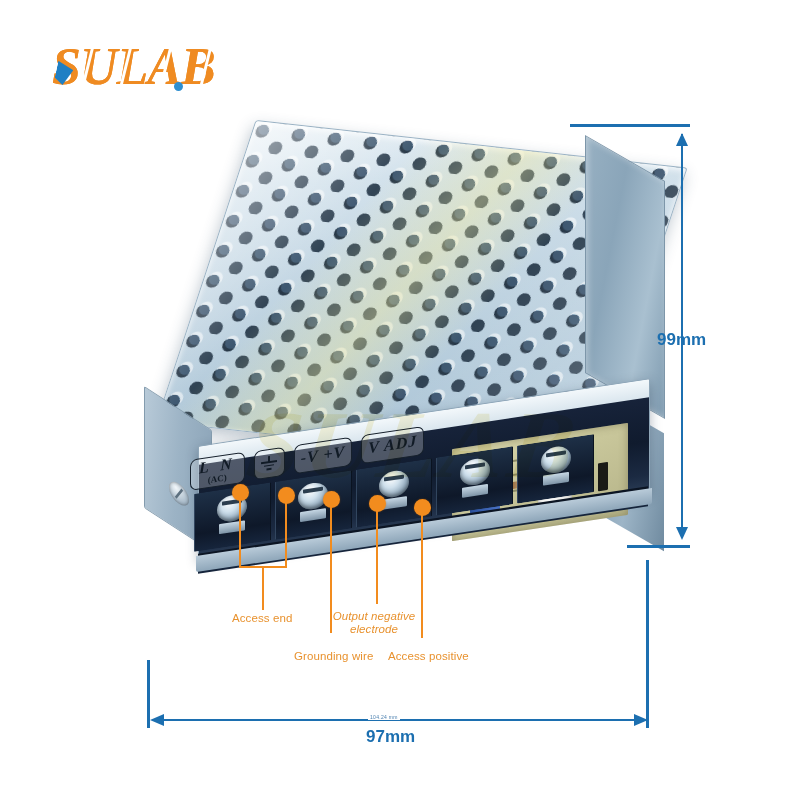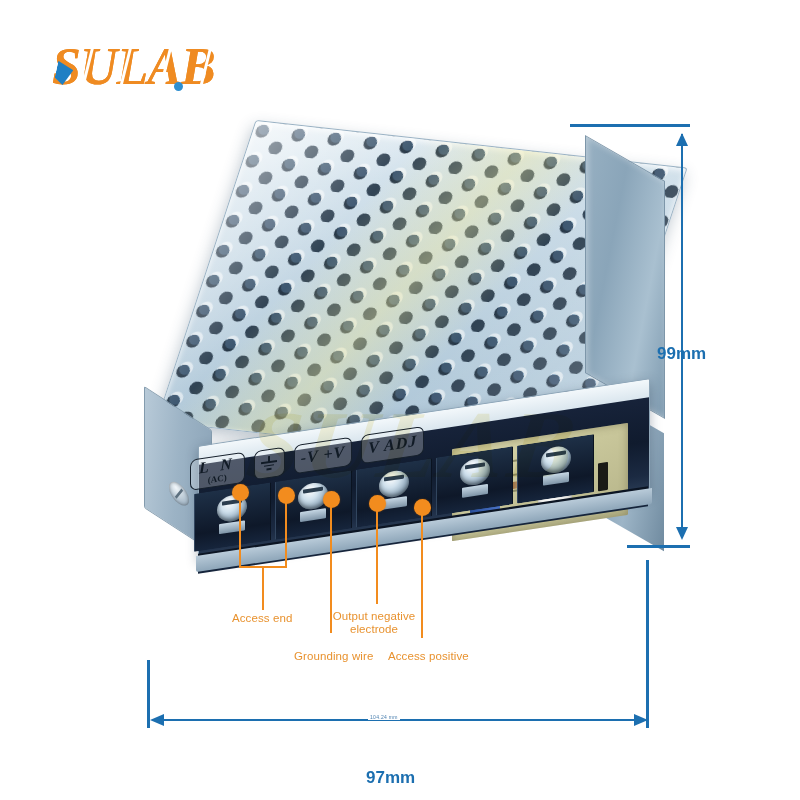--- a/index.html
+++ b/index.html
@@ -301,48 +301,48 @@
 
   <div class="watermark">SULAB</div>
 </div>
 
 <div>
   <span class="dim" style="left:570px;top:124px;width:120px;height:2.5px;"></span>
   <span class="dim" style="left:627px;top:545px;width:63px;height:2.5px;"></span>
   <span class="dim" style="left:681px;top:134px;width:2px;height:404px;"></span>
   <span class="arrow up" style="left:676px;top:133px;"></span>
   <span class="arrow down" style="left:676px;top:527px;"></span>
-  <span class="dim-label" style="left:657px;top:344px;">99mm</span>
+  <span class="dim-label" style="left:657px;top:330px;">99mm</span>
 </div>
 
 <div>
   <span class="dim" style="left:147px;top:660px;width:2.5px;height:68px;"></span>
   <span class="dim" style="left:646px;top:560px;width:2.5px;height:168px;"></span>
   <span class="dim" style="left:160px;top:719px;width:478px;height:2px;"></span>
   <span class="arrow left" style="left:150px;top:714px;"></span>
   <span class="arrow right" style="left:634px;top:714px;"></span>
   <span class="tiny-dimtext" style="left:368px;top:714px;">104.24 mm</span>
-  <span class="dim-label" style="left:366px;top:768px;">97mm</span>
+  <span class="dim-label" style="left:366px;top:727px;">97mm</span>
 </div>
 
 <div>
 
   <span class="o-dot" style="left:232px;top:484px;"></span>
   <span class="o-dot" style="left:278px;top:487px;"></span>
   <span class="o-dot" style="left:323px;top:491px;"></span>
   <span class="o-dot" style="left:369px;top:495px;"></span>
   <span class="o-dot" style="left:414px;top:499px;"></span>
 
   <span class="o-line" style="left:239px;top:498px;width:2px;height:70px;"></span>
   <span class="o-line" style="left:285px;top:501px;width:2px;height:67px;"></span>
   <span class="o-line" style="left:239px;top:566px;width:48px;height:2px;"></span>
   <span class="o-line" style="left:262px;top:566px;width:2px;height:44px;"></span>
   <span class="o-label" style="left:232px;top:612px;">Access end</span>
 
   <span class="o-line" style="left:330px;top:505px;width:2px;height:128px;"></span>
   <span class="o-label" style="left:294px;top:650px;">Grounding wire</span>
 
   <span class="o-line" style="left:376px;top:509px;width:2px;height:95px;"></span>
-  <span class="o-label two" style="left:328px;top:610px;">Output negative electrode</span>
+  <span class="o-label two" style="left:328px;top:610px;font-style:italic;">Output negative electrode</span>
 
   <span class="o-line" style="left:421px;top:513px;width:2px;height:125px;"></span>
   <span class="o-label" style="left:388px;top:650px;">Access positive</span>
 </div>
 
 </body></html>

